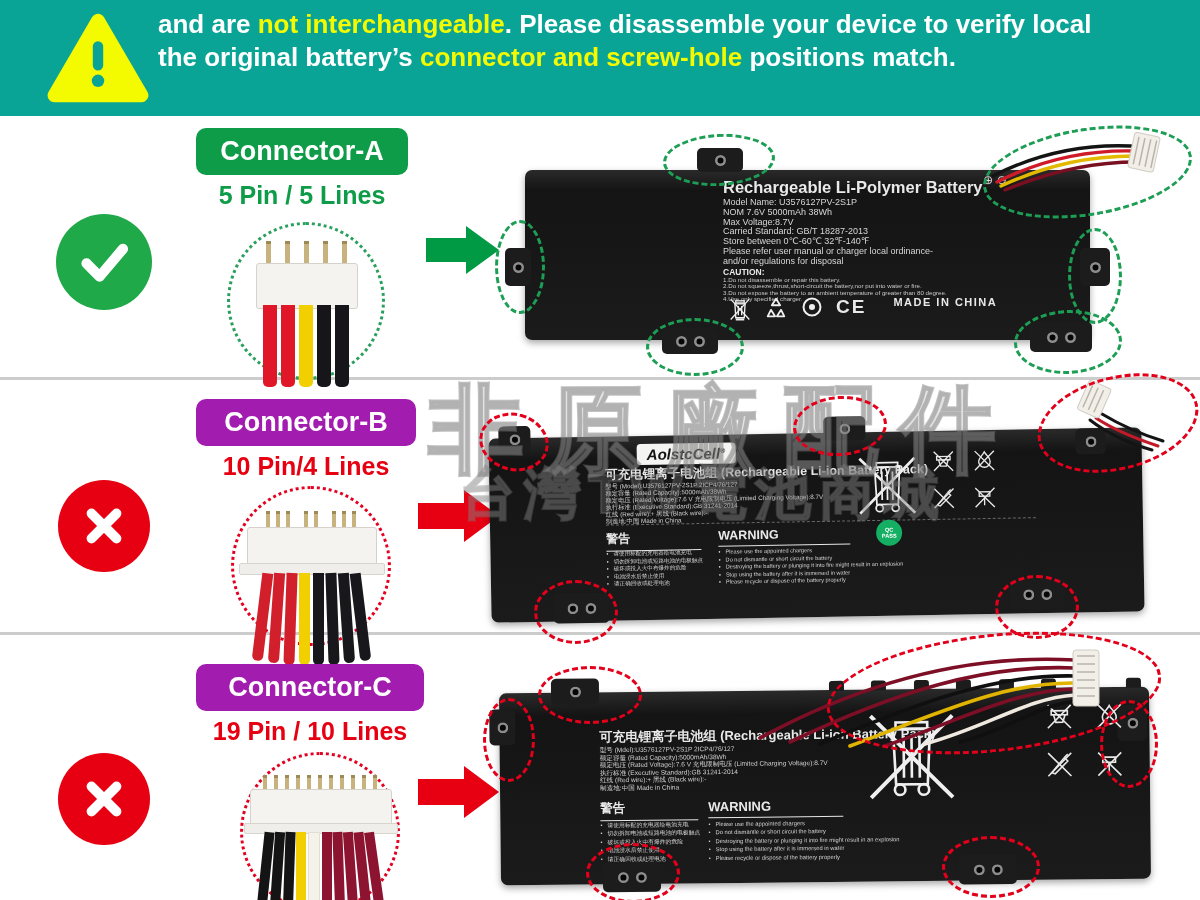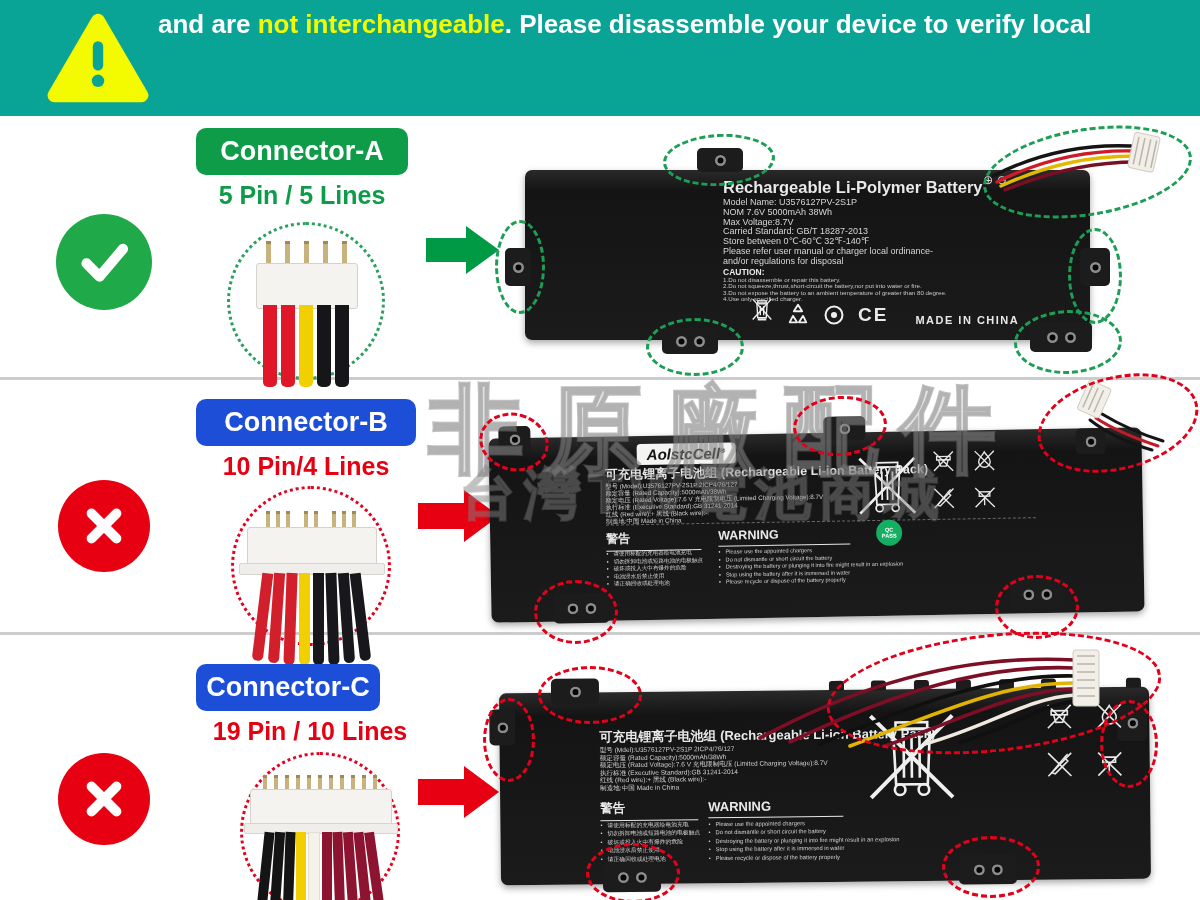--- a/index.html
+++ b/index.html
@@ -11,21 +11,21 @@
   .tri{position:absolute;left:46px;top:12px;width:104px;height:94px;}
   .banner-text{position:absolute;left:158px;top:8px;font-size:26px;font-weight:bold;color:#ffffff;line-height:33px;white-space:nowrap;}
   .yl{color:#f4fb00;}
 
   .divider{position:absolute;left:0;width:1200px;height:3px;background:#cccccc;}
 
   
   .pill{position:absolute;display:flex;align-items:center;justify-content:center;color:#fff;
         font-weight:bold;font-size:27px;border-radius:10px;}
   .pill.green{background:#0f9c49;}
-  .pill.red{background:#1d4ed8;}
+  .pill.red{background:#a21caf;}
   .pins{position:absolute;font-weight:bold;font-size:25px;text-align:center;}
   .pins.green{color:#0f9c49;}
   .pins.red{color:#e60012;}
   .statusc{position:absolute;border-radius:50%;display:flex;align-items:center;justify-content:center;}
   .statusc.green{background:#1fa949;}
   .statusc.red{background:#e60012;}
   .arrow{position:absolute;}
   .arrow .shaft{position:absolute;left:0;}
   .arrow .head{position:absolute;width:0;height:0;}
 
@@ -71,20 +71,21 @@
 
   
   <header class="banner">
     <svg class="tri" viewBox="0 0 100 90">
       <path d="M50 8 L92 80 L8 80 Z" fill="#f4fb00" stroke="#f4fb00" stroke-width="13" stroke-linejoin="round"></path>
       <rect x="45" y="28" width="10" height="28" rx="5" fill="#0aa496"></rect>
       <circle cx="50" cy="66" r="6" fill="#0aa496"></circle>
     </svg>
     <div class="banner-text">
       <div><span>and are </span><span class="yl">not interchangeable</span><span>. Please disassemble your device to verify local</span></div>
+      <div><span>the original battery’s </span><span class="yl">connector and screw-hole</span><span> positions match.</span></div>
     </div>
   </header>
 
   <div class="divider" style="top:377px;"></div>
   <div class="divider" style="top:632px;"></div>
 
   
   <section style="display:contents;">
     <div class="statusc green" style="left:56px;top:214px;width:96px;height:96px;">
       <svg width="70" height="70" viewBox="0 0 96 96">
@@ -150,21 +151,21 @@
           <div>Please refer user manual or charger local ordinance-</div>
         <div>and/or regulations for disposal</div>
       </div>
       <div class="btxt" style="left:198px;top:97px;font-size:8.5px;font-weight:bold;">CAUTION:</div>
       <div class="btxt" style="left:198px;top:107px;font-size:6.2px;line-height:6.4px;color:#c9c9c9;">
         <div>1.Do not disassemble or repair this battery.</div>
           <div>2.Do not squeeze,thrust,short-circuit the battery,nor put into water or fire.</div>
         <div>3.Do not expose the battery to an ambient temperature of greater than 80 degree.</div>
           <div>4.Use only specified charger.</div>
       </div>
-      <div class="btxt" style="left:226px;top:126px;display:flex;align-items:flex-end;gap:13px;">
+      <div class="btxt" style="left:204px;top:126px;display:flex;align-items:flex-start;gap:13px;">
         <svg width="22" height="30" viewBox="0 0 26 32">
           <g fill="none" stroke="#efefef" stroke-width="1.6">
               <rect x="8" y="4" width="10" height="2.5"></rect>
               <path d="M7 7.5 H19 L18 24 H8 Z M11 10 V21 M15 10 V21"></path>
               <path d="M8 26 H18" stroke-width="2.4"></path>
             </g>
           <path d="M2 2 L24 26 M24 2 L2 26" stroke="#efefef" stroke-width="1.6"></path>
         </svg>
         <svg width="24" height="24" viewBox="0 0 26 26">
           <g fill="none" stroke="#efefef" stroke-width="2" stroke-linejoin="round">
@@ -350,21 +351,21 @@
     <div class="ell r" style="left:995px;top:575px;width:78px;height:58px;"></div>
   </section>
 
   
   <section style="display:contents;">
     <div class="statusc red" style="left:58px;top:753px;width:92px;height:92px;">
       <svg width="64" height="64" viewBox="0 0 92 92">
           <path d="M28 28 L64 64 M64 28 L28 64" stroke="#fff" stroke-width="14" stroke-linecap="round"></path>
         </svg>
     </div>
-    <div class="pill red" style="left:196px;top:664px;width:184px;height:47px;">
+    <div class="pill red" style="left:196px;top:664px;width:228px;height:47px;">
         <span>Connector-C</span>
       </div>
     <div class="pins red" style="left:168px;top:717px;width:284px;">19 Pin / 10 Lines</div>
 
     <div class="conn-circle r" style="left:240px;top:752px;width:154px;height:154px;">
       <div class="conn">
         <div class="pinrow" style="top:20px;gap:7px;">
           <div class="pin" style="width:4px;height:14px;"></div>
             <div class="pin" style="width:4px;height:14px;"></div>
             <div class="pin" style="width:4px;height:14px;"></div>

